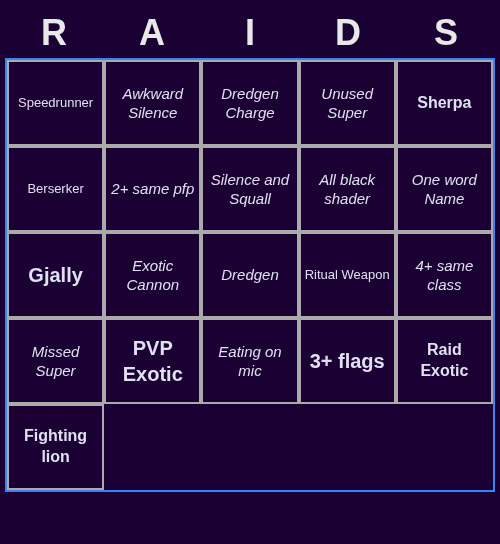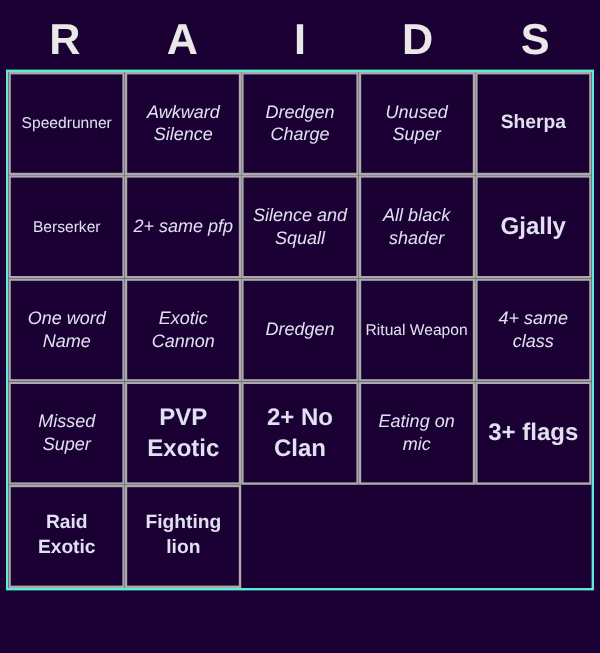--- a/index.html
+++ b/index.html
@@ -26,21 +26,21 @@
     .header-cell {
       color: #e8e8e8;
       font-size: 36px;
       font-weight: bold;
       padding: 4px 0;
     }
     .grid {
       display: grid;
       grid-template-columns: repeat(5, 1fr);
       grid-template-rows: repeat(5, 1fr);
-      border: 2px solid #5eead4;
+      border: 2px solid #3b82f6;
       width: 100%;
     }
     .cell {
       border: 2px solid #aaa;
       color: #e0e0f0;
       display: flex;
       align-items: center;
       justify-content: center;
       text-align: center;
       padding: 4px;
@@ -76,27 +76,26 @@
   <div class="grid" id="bingo-grid">
   <div class="cell">Speedrunner</div>
       <div class="cell medium-text">Awkward Silence</div>
       <div class="cell medium-text">Dredgen Charge</div>
       <div class="cell medium-text">Unused Super</div>
       <div class="cell large-text">Sherpa</div>
       <div class="cell">Berserker</div>
       <div class="cell medium-text">2+ same pfp</div>
       <div class="cell medium-text">Silence and Squall</div>
       <div class="cell medium-text">All black shader</div>
+      <div class="cell medium-text">One word Name</div>
       <div class="cell xl-text">Gjally</div>
-      <div class="cell medium-text">One word Name</div>
       <div class="cell medium-text">Exotic Cannon</div>
       <div class="cell medium-text">Dredgen</div>
       <div class="cell">Ritual Weapon</div>
       <div class="cell medium-text">4+ same class</div>
       <div class="cell medium-text">Missed Super</div>
       <div class="cell xl-text">PVP Exotic</div>
-      <div class="cell xl-text">2+ No Clan</div>
       <div class="cell medium-text">Eating on mic</div>
       <div class="cell xl-text">3+ flags</div>
       <div class="cell large-text">Raid Exotic</div>
       <div class="cell large-text">Fighting lion</div>
     </div>
 </div>
 
 </body></html>

